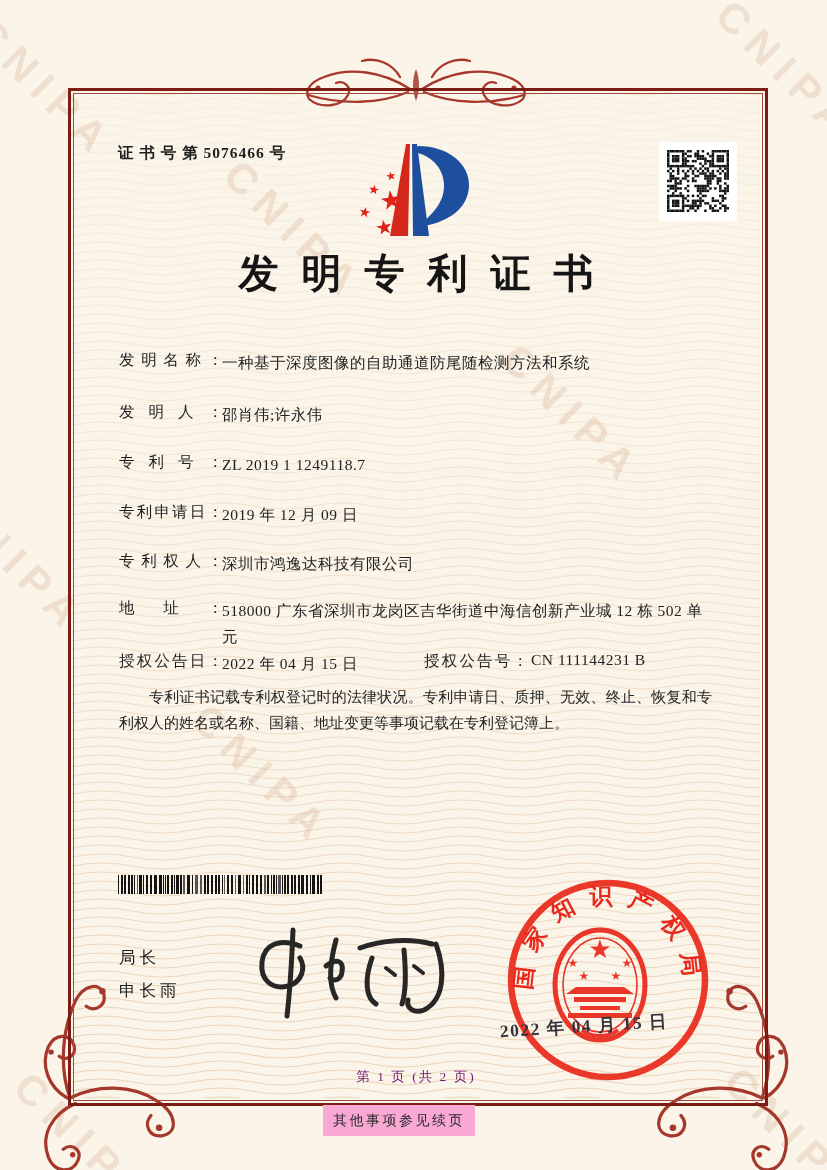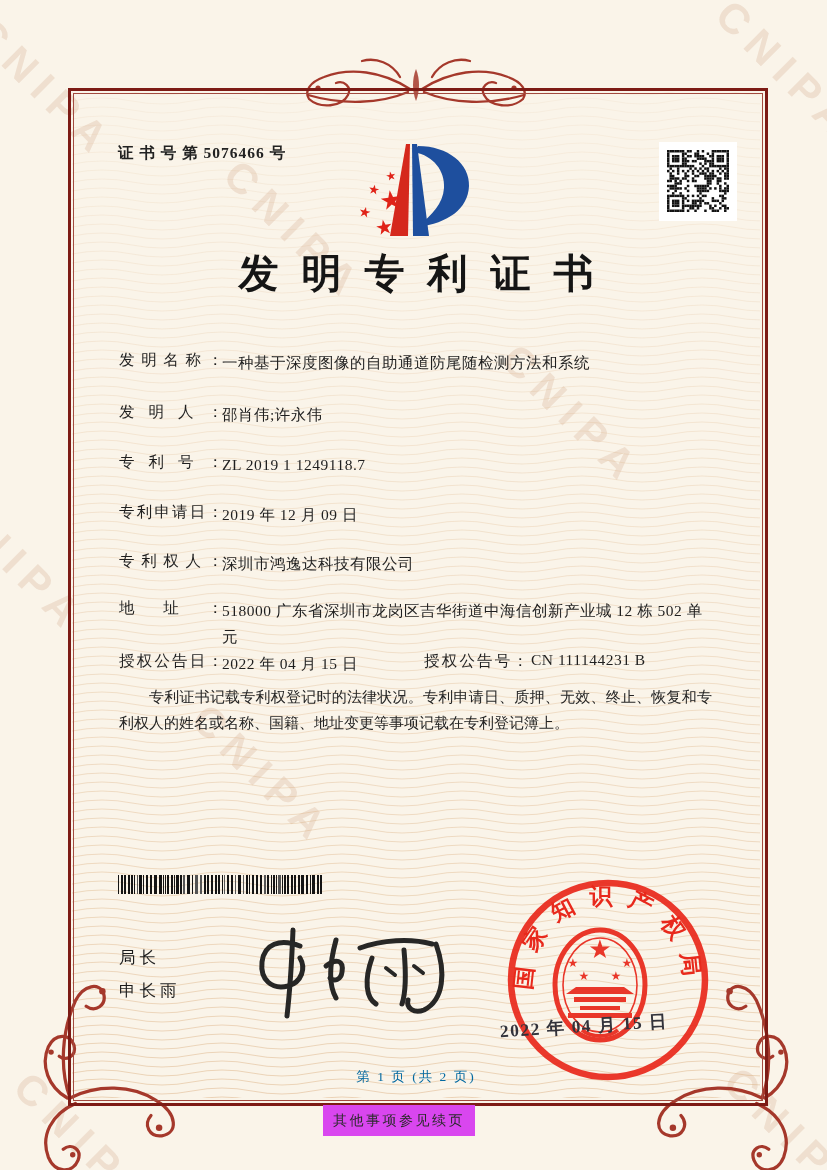--- a/index.html
+++ b/index.html
@@ -31,22 +31,22 @@
   .addr .fvalue{width:496px;}
   .col2-label{position:absolute;left:305px;top:0;width:104px;display:inline-block;
           text-align:justify;text-align-last:justify;}
   .col2-value{position:absolute;left:412px;top:0;width:200px;letter-spacing:0.5px;}
   .paras{position:absolute;left:119px;top:685px;width:593px;}
   .paras p{margin:0;font-size:15px;line-height:25.5px;text-indent:2em;text-align:justify;color:#242424;}
   .director-title{position:absolute;left:119px;top:947px;font-size:16.5px;letter-spacing:4px;color:#1c1c1c;}
   .director-name{position:absolute;left:119px;top:980px;font-size:16.5px;letter-spacing:4px;color:#1c1c1c;}
   .barcode{position:absolute;left:118px;top:875px;}
   .page-info{position:absolute;left:69px;top:1068px;width:694px;text-align:center;
-             font-size:13.5px;letter-spacing:2px;color:#0369a1;}
-  .note-box{position:absolute;left:323px;top:1105px;width:152px;height:31px;background:#d946ef;
+             font-size:13.5px;letter-spacing:2px;color:#701a75;}
+  .note-box{position:absolute;left:323px;top:1105px;width:152px;height:31px;background:#f9a8d4;
             text-align:center;line-height:31px;font-size:14px;letter-spacing:2.5px;color:#2a2a2a;z-index:2;}
 </style>
 </head>
 <body>
 
 <div class="page">
 
   <div class="wm" style="left:-45px;top:64px">CNIPA</div>
   <div class="wm" style="left:205px;top:207px">CNIPA</div>
   <div class="wm" style="left:697px;top:47px">CNIPA</div>

